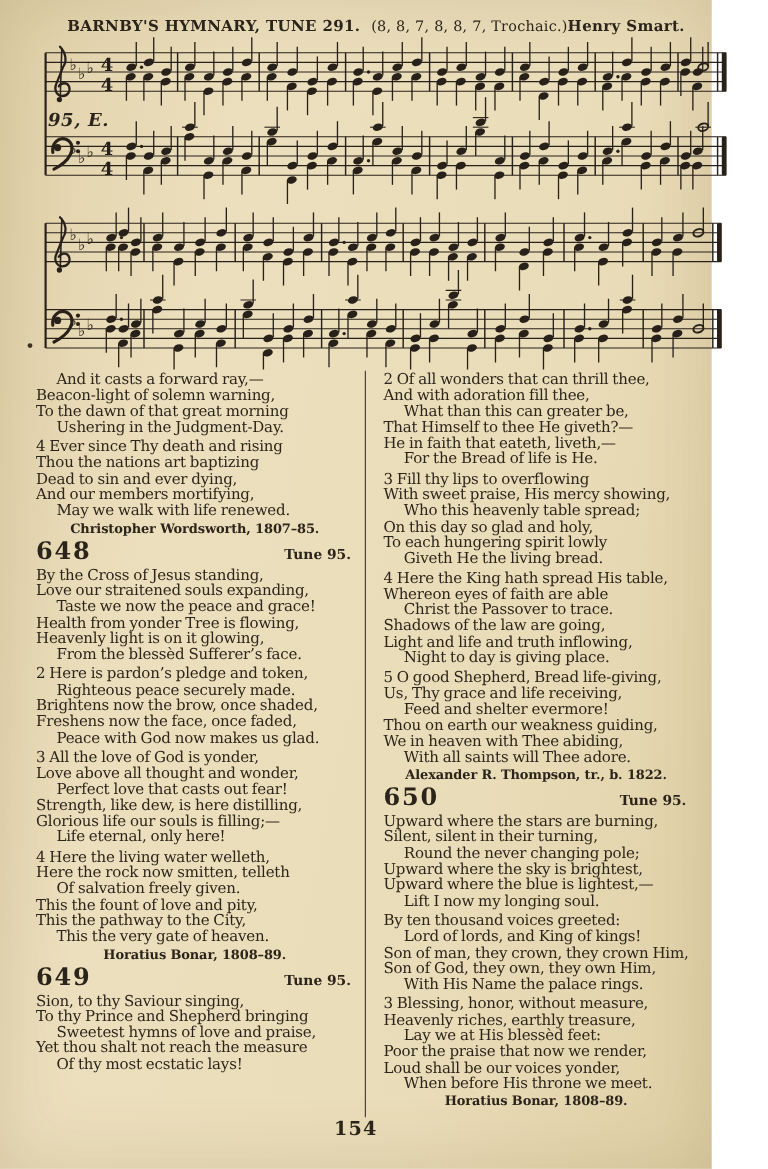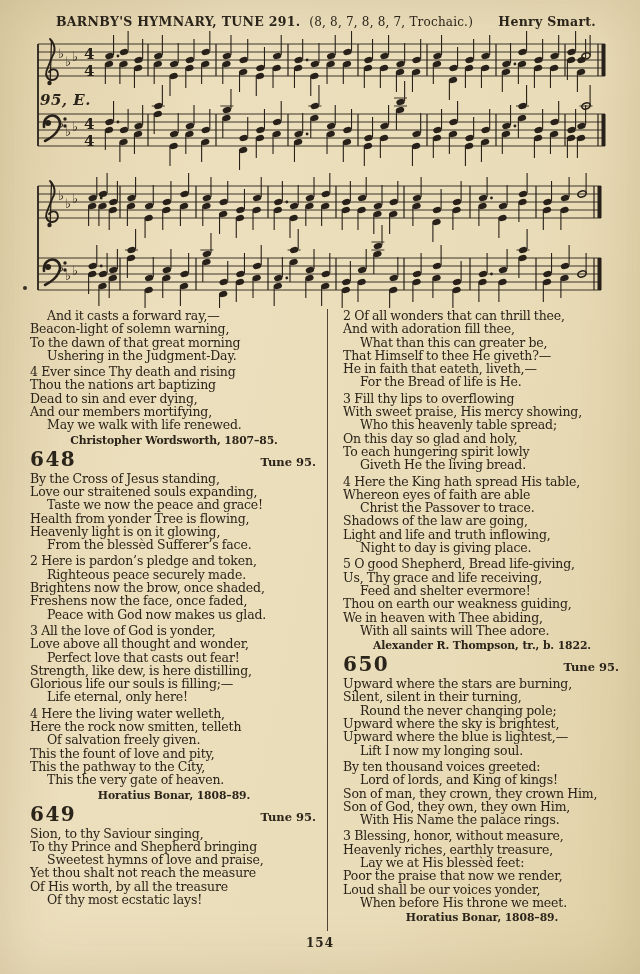--- a/index.html
+++ b/index.html
@@ -1,39 +1,39 @@
 <!DOCTYPE html>
 <html><head>
 <meta charset="utf-8">
 <style>
   html,body{margin:0;padding:0;}
   body{width:640px;height:974px;overflow:hidden;font-family:"DejaVu Serif",serif;}
   .page{
-    position:relative;width:640px;height:974px;
+    position:relative;width:593px;height:974px;
     background:linear-gradient(102deg,#e0d1a9 0%,#ecdfbd 28%,#e9dcb8 68%,#dfd0a6 100%);
     box-shadow:inset 0 0 60px rgba(120,95,50,.18);
     color:#2b241a;
   }
   .header{position:absolute;top:11px;left:56px;right:44px;display:flex;justify-content:space-between;align-items:baseline;white-space:nowrap;}
   .hdr-title{font-weight:bold;font-size:12.5px;letter-spacing:.3px;}
   .hdr-meter{font-weight:normal;font-size:12px;margin-left:9px;letter-spacing:.2px;}
   .hdr-composer{font-weight:bold;font-size:12.5px;letter-spacing:.3px;}
   #music{position:absolute;top:0;left:0;width:640px;height:308px;}
   .tune-label{position:absolute;top:91px;left:40px;font-style:italic;font-weight:bold;font-size:15px;letter-spacing:.5px;}
   .columns{position:absolute;top:309px;left:30px;right:16px;height:622px;display:flex;}
   .col{width:50%;box-sizing:border-box;padding-right:6px;}
   .col.right{border-left:1px solid #4f4433;padding-left:15px;padding-right:0;}
   .line{font-size:12.5px;line-height:13.3px;letter-spacing:-.15px;word-spacing:-.5px;white-space:nowrap;}
   .line.ind{padding-left:17px;}
   .verse{margin-bottom:3px;}
   .attr{text-align:center;font-weight:bold;font-size:10.8px;line-height:12px;margin:0 3px 1px 0;letter-spacing:-.1px;}
   .heading{display:flex;justify-content:space-between;align-items:baseline;height:24px;margin-top:1px;}
   .hnum{font-weight:bold;font-size:20px;line-height:23px;letter-spacing:1.5px;}
   .htune{font-weight:bold;font-size:11.5px;padding-right:5px;}
-  .page-number{position:absolute;bottom:24px;left:0;width:100%;text-align:center;font-weight:bold;font-size:12px;letter-spacing:1px;}
+  .page-number{position:absolute;bottom:24px;left:0;width:100%;text-align:center;font-weight:bold;font-size:16px;letter-spacing:1px;}
   .speck{position:absolute;left:23px;top:286px;width:4px;height:4px;border-radius:50%;background:#3a3226;}
 </style>
 </head>
 <body>
 
 <div class="page">
   <div class="header">
     <div>
       <span class="hdr-title">BARNBY'S HYMNARY, TUNE 291.</span><span class="hdr-meter">(8, 8, 7, 8, 8, 7, Trochaic.)</span>
     </div>
@@ -679,21 +679,20 @@
         <div class="attr">Horatius Bonar, 1808–89.</div>
         <div class="heading">
           <span class="hnum">649</span>
           <span class="htune">Tune 95.</span>
         </div>
         <div class="verse">
           <div class="line">Sion, to thy Saviour singing,</div>
           <div class="line">To thy Prince and Shepherd bringing</div>
           <div class="line ind">Sweetest hymns of love and praise,</div>
           <div class="line">Yet thou shalt not reach the measure</div>
-          <div class="line">Of His worth, by all the treasure</div>
           <div class="line ind">Of thy most ecstatic lays!</div>
         </div>
       </div>
     <div class="col right" id="col-right">
         <div class="verse">
           <div class="line">2 Of all wonders that can thrill thee,</div>
           <div class="line">And with adoration fill thee,</div>
           <div class="line ind">What than this can greater be,</div>
           <div class="line">That Himself to thee He giveth?—</div>
           <div class="line">He in faith that eateth, liveth,—</div>

